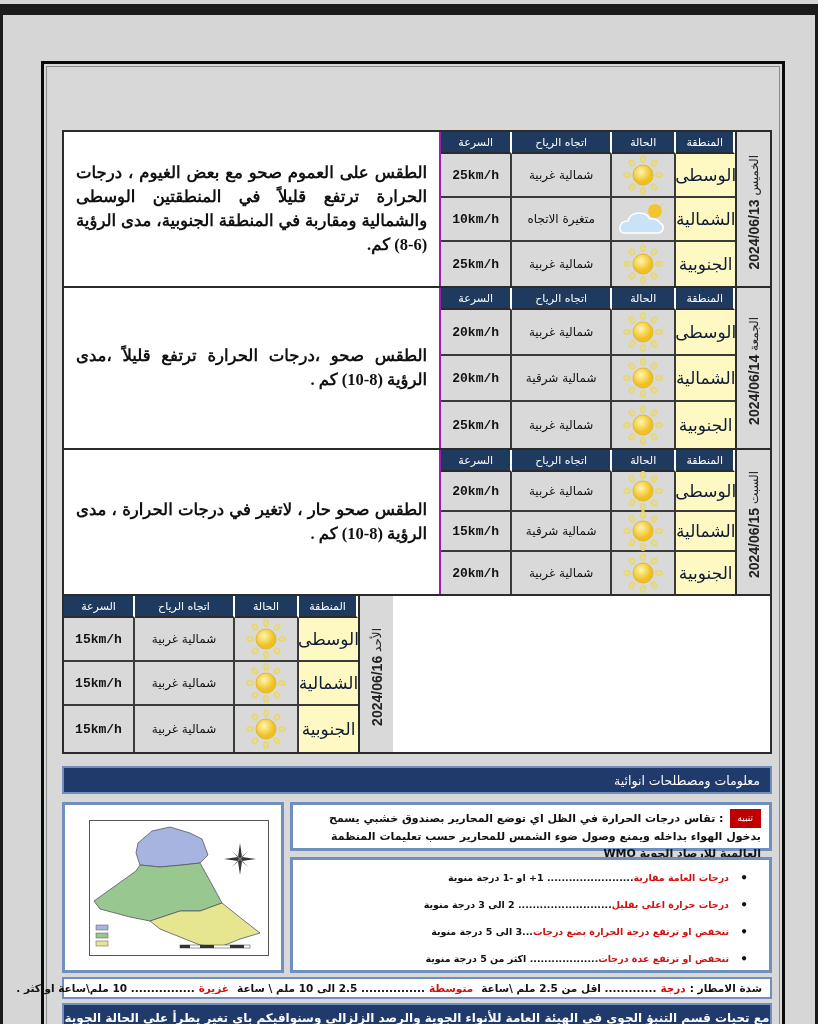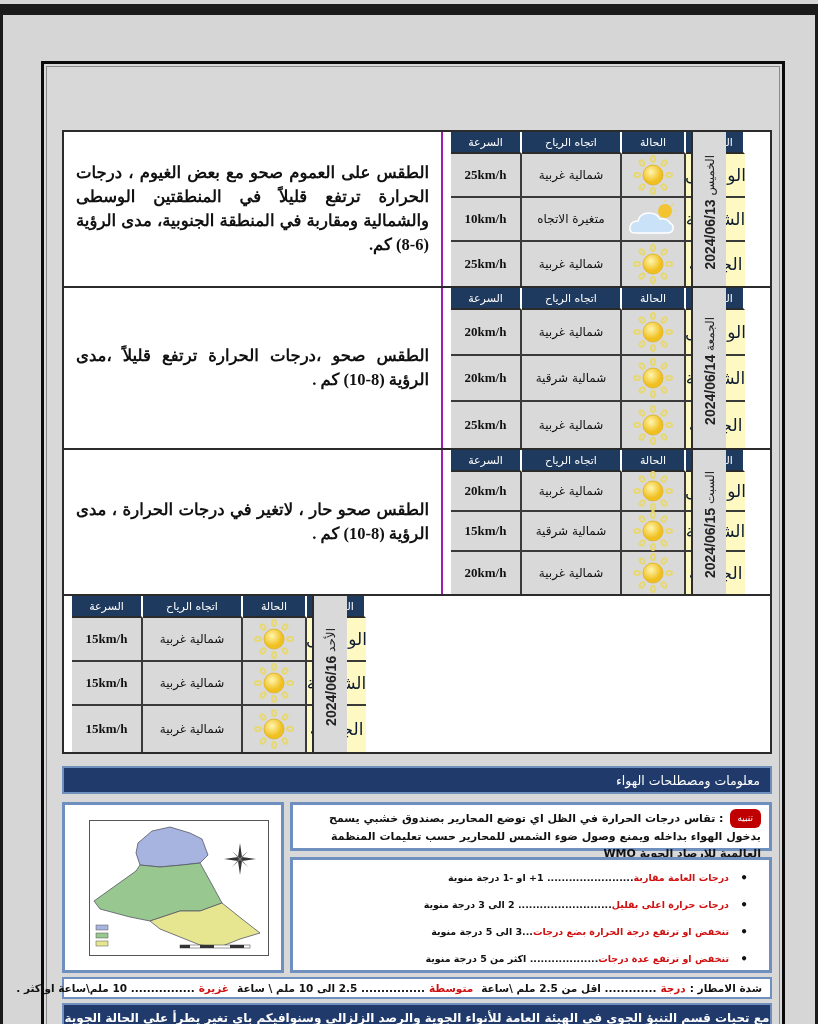--- a/index.html
+++ b/index.html
@@ -6,44 +6,44 @@
   html, body { width: 818px; height: 1024px; overflow: hidden; }
   body { background: #1b1b1b; font-family: "DejaVu Sans", "Liberation Sans", sans-serif; position: relative; }
   .topstrip { position: absolute; left: 0; top: 0; width: 818px; height: 4px; background: #d6d6d6; }
   .page { position: absolute; left: 3px; top: 15px; width: 812px; height: 1009px; background: #d6d6d6; }
   .frame { position: absolute; left: 38px; top: 46px; width: 744px; height: 978px; border: 3px solid #0a0a0a; border-bottom: none; background: #d8d8d8; }
   .frame::before { content: ""; position: absolute; inset: 2px; border: 1px solid #8a8a8a; border-bottom: none; pointer-events: none; }
 
   .day { position: absolute; left: 18px; width: 710px; border: 2px solid #2b2b2b; background: #fff; display: flex; }
   .day .summary { width: 379px; border-right: 2px solid #a21caf; background: #fff; display: flex; align-items: center; justify-content: center; padding: 0 12px; }
   .day .summary p { direction: rtl; text-align: justify; font-family: "Liberation Serif", "DejaVu Serif", serif; font-weight: bold; font-size: 16.5px; line-height: 24px; color: #111; width: 100%; }
-  .day .grid { width: 240px; display: grid; grid-template-columns: 71px 100px 64px 59px; grid-auto-rows: auto; direction: ltr; margin-left: 8px; }
+  .day .grid { width: 294px; display: grid; grid-template-columns: 71px 100px 64px 59px; grid-auto-rows: auto; direction: ltr; }
   .day .date { width: 35px; border-left: 2px solid #2b2b2b; background: #d9d9d9; display: flex; align-items: center; justify-content: center; }
   .date .vtext { writing-mode: vertical-rl; transform: rotate(180deg); font-weight: bold; font-size: 14px; color: #222; white-space: nowrap; font-family: "Liberation Sans", sans-serif; }
   .date .vtext .dname { font-weight: normal; font-size: 12px; margin-bottom: 6px; }
 
   .hcell { height: 22px; background: #1f3a5f; color: #fff; font-size: 11px; display: flex; align-items: center; justify-content: center; border-right: 2px solid #fff; border-bottom: 2px solid #2b2b2b; direction: rtl; font-family: "DejaVu Sans", sans-serif; }
   .hcell:last-child { border-right: none; }
   .cell { background: #d9d9d9; border-right: 2px solid #3a3a3a; border-bottom: 2px solid #3a3a3a; display: flex; align-items: center; justify-content: center; font-size: 12.5px; color: #111; direction: rtl; }
-  .cell.speed { font-weight: bold; font-family: Liberation Serif, serif; font-size: 13px; direction: ltr; }
+  .cell.speed { font-weight: bold; font-family: Liberation Mono, monospace; font-size: 13px; direction: ltr; }
   .cell.dir { font-family: "DejaVu Sans", sans-serif; font-size: 12px; }
   .cell.region { background: #fef9c3; color: #0d1b33; border-right: none; font-size: 17px; }
 
   .icon-sun { width: 40px; height: 40px; }
   .icon-cloud { width: 52px; height: 40px; }
 
   .banner { position: absolute; left: 18px; width: 710px; background: #1f3a6b; color: #fff; direction: rtl; display: flex; align-items: center; border: 2px solid #6f8fbf; }
   .banner.title { top: 702px; height: 28px; padding-right: 10px; font-size: 12.5px; }
   .banner.footer { top: 939px; height: 30px; justify-content: center; font-size: 12px; font-weight: bold; }
 
   .mapbox { position: absolute; left: 18px; top: 738px; width: 222px; height: 171px; background: #fff; border: 3px solid #6f8fbf; }
   .mapinner { position: absolute; left: 24px; top: 15px; width: 180px; height: 136px; border: 1px solid #555; background: #fff; }
 
   .notebox { position: absolute; left: 246px; top: 738px; width: 482px; height: 49px; background: #fff; border: 3px solid #6f8fbf; direction: rtl; padding: 4px 8px; font-size: 11px; font-weight: bold; line-height: 17px; color: #111; }
-  .notebadge { display: inline-block; background: #c00000; color: #fff; font-size: 9px; font-weight: normal; padding: 1px 8px; border-radius: 6px; margin-left: 6px; vertical-align: middle; text-align: right; }
+  .notebadge { display: inline-block; background: #c00000; color: #fff; font-size: 9px; font-weight: normal; padding: 1px 8px; border-radius: 0; margin-left: 6px; vertical-align: middle; text-align: right; }
 
   .listbox { position: absolute; left: 246px; top: 793px; width: 482px; height: 116px; background: #fff; border: 3px solid #6f8fbf; direction: rtl; padding: 4px 10px; }
   .listbox ul { list-style: none; }
   .listbox li { height: 27px; display: flex; align-items: center; font-size: 9.5px; font-weight: bold; color: #111; }
   .listbox li .bullet { width: 30px; font-size: 12px; text-align: center; }
   .listbox li .term { color: #d01010; }
 
   .rainbox { position: absolute; left: 18px; top: 913px; width: 710px; height: 22px; background: #fff; border: 2px solid #6f8fbf; direction: rtl; display: flex; align-items: center; padding: 0 8px; font-size: 10.5px; font-weight: bold; color: #111; white-space: nowrap; gap: 4px; }
   .rainbox .red { color: #d01010; }
   .rainbox .gap { width: 26px; }
@@ -383,21 +383,21 @@
             </div>
             <div class="cell region" style="border-bottom:none">الجنوبية</div>
           </div>
           <div class="date">
             <div class="vtext"><span>2024/06/16</span> <span class="dname">الأحد</span></div>
           </div>
         </div>
       </div>
 
     <div class="banner title">
-      <span>معلومات ومصطلحات الهواء</span>
+      <span>معلومات ومصطلحات انوائية</span>
     </div>
 
     <div class="mapbox">
       <div class="mapinner">
         <svg width="180" height="136" viewBox="0 0 180 136">
           <path d="M48 22 L62 10 L80 6 L100 12 L112 18 L118 34 L110 42 L92 44 L70 46 L50 44 L46 32 Z" fill="#a8b4e0" stroke="#556" stroke-width="0.8"></path>
           <path d="M4 80 L46 50 L50 44 L70 46 L92 44 L110 42 L120 60 L132 82 L110 90 L90 90 L60 100 L40 96 L10 88 Z" fill="#98c890" stroke="#556" stroke-width="0.8"></path>
           <path d="M60 100 L90 90 L110 90 L132 82 L152 98 L170 112 L150 118 L130 126 L110 124 L90 116 L70 108 Z" fill="#e6e690" stroke="#556" stroke-width="0.8"></path>
           <g transform="translate(150,38)">
             <path d="M0 -16 L2 -2 L16 0 L2 2 L0 16 L-2 2 L-16 0 L-2 -2 Z" fill="#333"></path>

